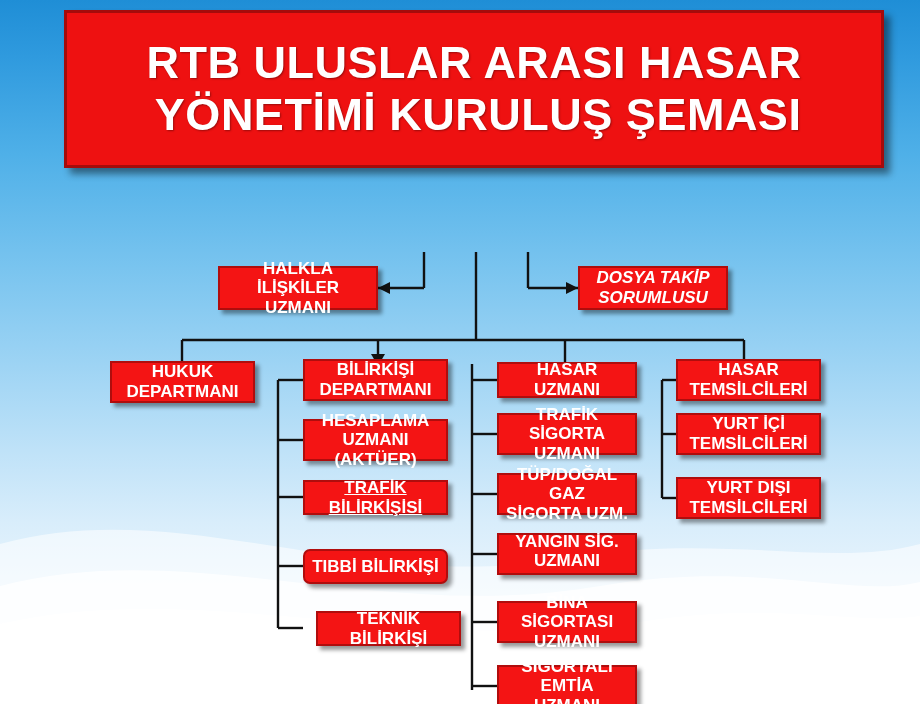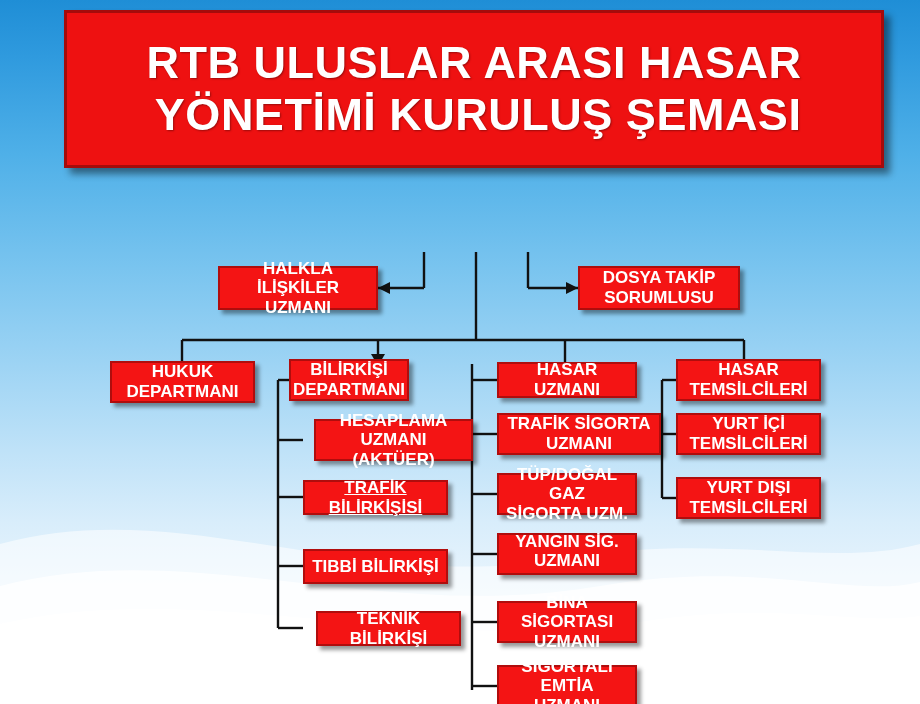--- a/index.html
+++ b/index.html
@@ -156,62 +156,62 @@
       <polygon points="378,366 371,354 385,354"></polygon>
     </g>
   </svg>
 
 
   <div class="node small" style="left:218px; top:266px; width:160px; height:44px;">
     <span>HALKLA İLİŞKİLER
 UZMANI</span>
   </div>
 
-  <div class="node small" style="left:578px; top:266px; width:162px; height:44px;">
+  <div class="node small" style="left:578px; top:266px; width:150px; height:44px;font-style:italic;">
     <span>DOSYA TAKİP
 SORUMLUSU</span>
   </div>
 
   <div class="node small" style="left:110px; top:361px; width:145px; height:42px;">
     <span>HUKUK
 DEPARTMANI</span>
   </div>
 
-  <div class="node small" style="left:289px; top:359px; width:120px; height:42px;">
+  <div class="node small" style="left:303px; top:359px; width:145px; height:42px;">
     <span>BİLİRKİŞİ
 DEPARTMANI</span>
   </div>
 
   <div class="node small" style="left:497px; top:362px; width:140px; height:36px;">
     <span>HASAR UZMANI</span>
   </div>
 
   <div class="node small" style="left:676px; top:359px; width:145px; height:42px;">
     <span>HASAR
 TEMSİLCİLERİ</span>
   </div>
 
-  <div class="node small" style="left:314px; top:419px; width:159px; height:42px;">
+  <div class="node small" style="left:303px; top:419px; width:145px; height:42px;">
     <span>HESAPLAMA
 UZMANI (AKTÜER)</span>
   </div>
 
   <div class="node small" style="left:303px; top:480px; width:145px; height:35px;text-decoration:underline;">
     <span>TRAFİK BİLİRKİŞİSİ</span>
   </div>
 
-  <div class="node small" style="left:303px; top:549px; width:145px; height:35px;">
+  <div class="node small" style="left:303px; top:549px; width:145px; height:35px;border-radius:7px;">
     <span>TIBBİ BİLİRKİŞİ</span>
   </div>
 
   <div class="node small" style="left:316px; top:611px; width:145px; height:35px;">
     <span>TEKNİK BİLİRKİŞİ</span>
   </div>
 
-  <div class="node small" style="left:497px; top:413px; width:164px; height:42px;">
+  <div class="node small" style="left:497px; top:413px; width:140px; height:42px;">
     <span>TRAFİK SİGORTA
 UZMANI</span>
   </div>
 
   <div class="node small" style="left:497px; top:473px; width:140px; height:42px;">
     <span>TÜP/DOĞAL GAZ
 SİGORTA UZM.</span>
   </div>
 
   <div class="node small" style="left:497px; top:533px; width:140px; height:42px;align-items:flex-end;">

